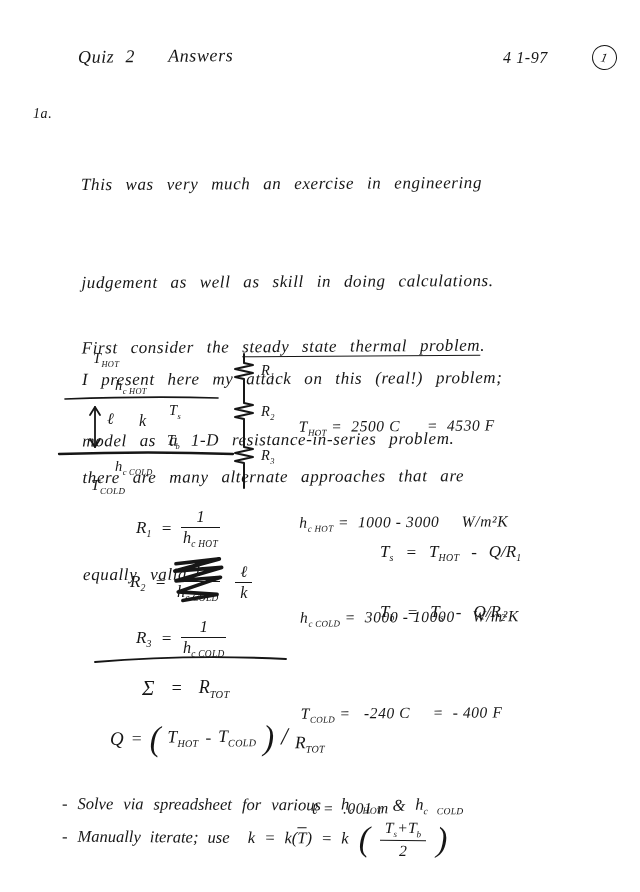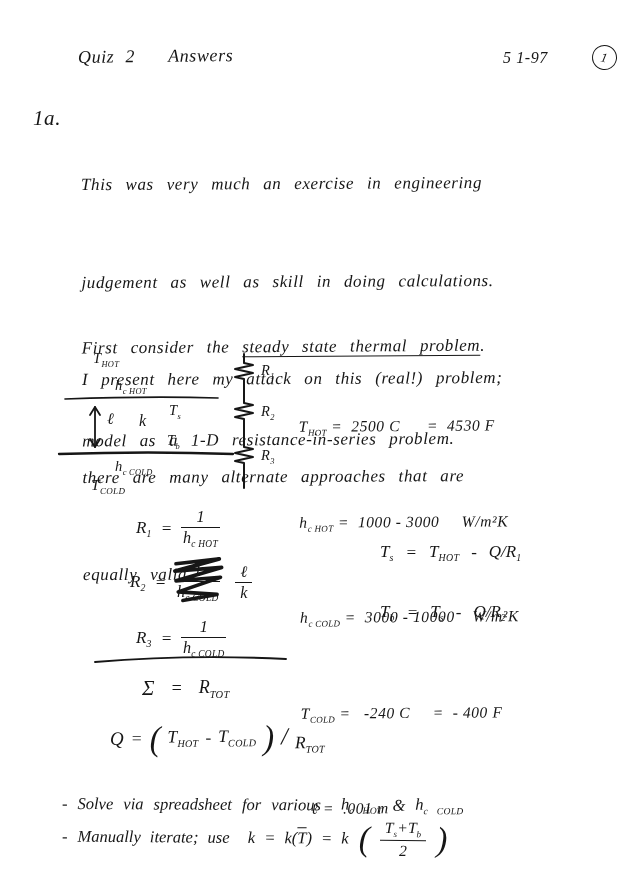--- a/index.html
+++ b/index.html
@@ -32,23 +32,23 @@
 </head>
 <body>
 
 <div class="page">
 
   <div class="hw" style="left:592px;top:9px;">
     <span class="circle">1</span>
   </div>
 
   <div class="hw" style="left:78px;top:46px;font-size:18px;word-spacing:6px;transform:rotate(-.7deg);">Quiz 2   Answers</div>
-  <div class="hw" style="left:503px;top:49px;font-size:16px;">5 1-97</div>
+  <div class="hw" style="left:503px;top:49px;font-size:16px;">4 1-97</div>
 
-  <div class="hw" style="left:33px;top:106px;font-size:21px;">1a.</div>
+  <div class="hw" style="left:33px;top:106px;font-size:14px;">1a.</div>
   <div class="hw para" style="left:82px;top:103px;font-size:17px;line-height:32.5px;word-spacing:8px;transform:rotate(-.3deg);">
     <div>This was very much an exercise in engineering</div>
     <div>judgement as well as skill in doing calculations.</div>
     <div>I present here my attack on this (real!) problem;</div>
     <div>there are many alternate approaches that are</div>
     <div>equally valid.</div>
   </div>
 
   <div class="hw para" style="left:82px;top:269px;font-size:17px;line-height:31px;word-spacing:8px;transform:rotate(-.4deg);">
     <div><span>First consider the </span><span class="u">steady state thermal problem</span><span>.</span></div>

